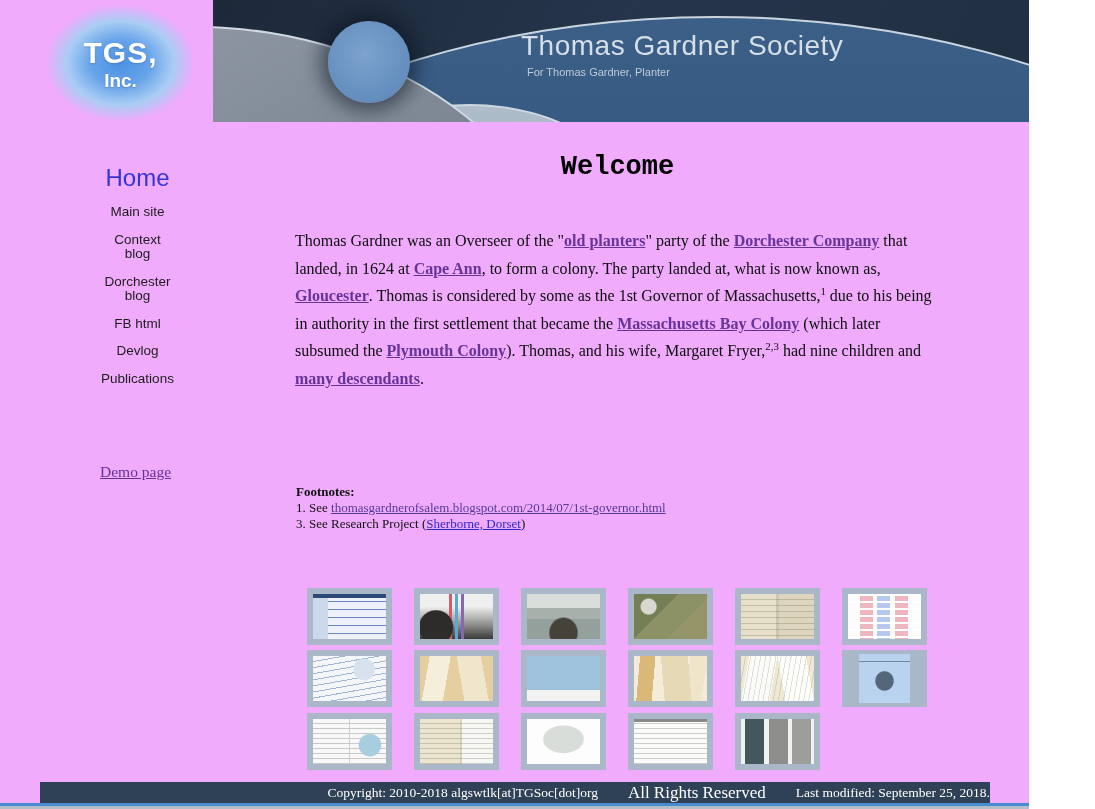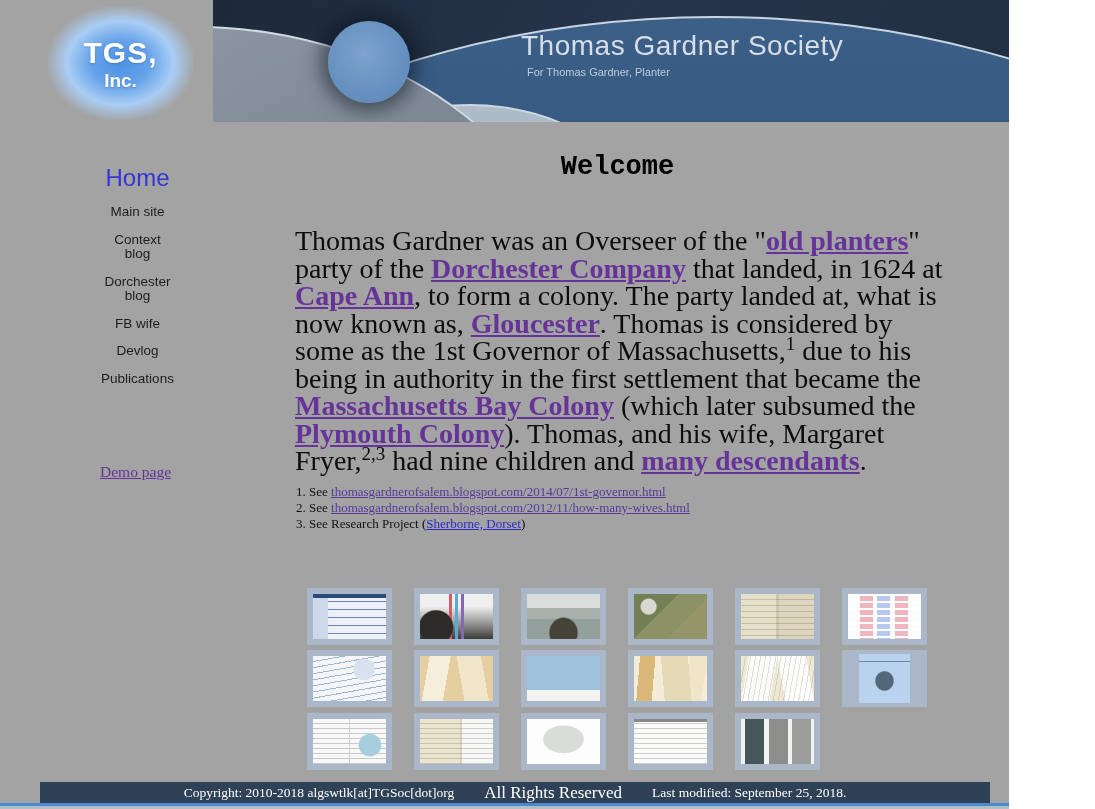--- a/index.html
+++ b/index.html
@@ -1,17 +1,17 @@
 <!DOCTYPE html>
 <html><head>
 <meta charset="utf-8">
 <style>
   html,body{margin:0;padding:0;background:#fff;}
-  .page{position:relative;width:1009px;height:809px;background:#a3a3a3;overflow:hidden;
-        font-family:"Liberation Sans",sans-serif;}
+  .page{position:relative;width:1009px;height:809px;background:#f0abfc;overflow:hidden;
+        font-family:"Liberation Sans",sans-serif;padding-left:20px;}
 
   
   .logo{position:absolute;left:48px;top:6px;width:145px;height:114px;text-align:center;
         background:radial-gradient(ellipse at 50% 50%, #4d92e4 0%, #65a2e9 28%, #a9cdf4 52%, rgba(255,255,255,0) 73%);
         cursor:pointer;}
   .logo-l1{margin-top:30px;font-size:30px;font-weight:bold;color:#fff;letter-spacing:1px;
            text-shadow:0 1px 2px rgba(40,80,140,.35);}
   .logo-l2{font-size:19px;font-weight:bold;color:#fff;text-shadow:0 1px 2px rgba(40,80,140,.35);}
 
   
@@ -38,21 +38,21 @@
   .nav-item.home{font-size:24px;line-height:21px;color:#3434d8;margin-bottom:17px;}
   .demo-link{position:absolute;left:100px;top:463px;font-family:"Liberation Serif",serif;
             font-size:15.5px;color:#663399;cursor:pointer;}
   .side-note{position:absolute;left:100px;top:496px;width:96px;font-family:"Liberation Serif",serif;
             font-size:13.5px;line-height:16.5px;color:#333;}
 
   
   .welcome{position:absolute;left:295px;top:152px;width:645px;margin:0;text-align:center;
            font-family:Liberation Mono, monospace;font-size:27px;font-weight:bold;color:#000;}
   .para{position:absolute;left:295px;top:227px;width:650px;margin:0;
-        font-family:"Liberation Serif",serif;font-size:28px;line-height:27.5px;color:#0c0c0c;}
+        font-family:"Liberation Serif",serif;font-size:16px;line-height:27.5px;color:#0c0c0c;}
   .plink{color:#663399;font-weight:bold;text-decoration:underline;cursor:pointer;}
   .para sup{font-size:68%;line-height:0;}
   .footnotes{position:absolute;left:296px;top:484px;font-family:"Liberation Serif",serif;
              font-size:13px;line-height:16px;color:#111;}
   .fn-title{font-weight:bold;}
   .fnlink{color:#2a2acc;text-decoration:underline;cursor:pointer;}
   .fnlink.visited{color:#553a99;}
 
   
   .thumb-row{position:absolute;left:307px;display:flex;gap:22px;}
@@ -110,21 +110,21 @@
   .v-us-map{background-color:#fdfdfd;background-image:
      radial-gradient(ellipse at 50% 45%, #d9ddd9 0 38%, transparent 41%);}
   .v-genealogical-ad{background-color:#fbfbf9;background-image:
      linear-gradient(180deg,#888 0 3px,transparent 3px),
      repeating-linear-gradient(180deg,transparent 0 4px,rgba(110,110,110,.32) 4px 5px);}
   .v-three-books{background-color:#f2f2f0;background-image:
      linear-gradient(90deg,transparent 0 6%,#44585c 6% 32%,transparent 32% 38%,#8d8d8b 38% 64%,transparent 64% 70%,#9d9d9b 70% 96%,transparent 96%);}
 
   
   .footer-bar{position:absolute;left:40px;top:782px;width:950px;height:21px;background:#2e4156;
-              display:flex;align-items:center;justify-content:center;gap:30px;color:#fff;
+              display:flex;align-items:center;justify-content:flex-end;gap:30px;color:#fff;
               font-family:"Liberation Serif",serif;}
   .f-copy,.f-mod{font-size:13.5px;}
   .f-rights{font-size:17px;}
   .footer-line{position:absolute;left:0;top:803px;width:1095px;height:3px;background:#4a8bd0;}
   .footer-gray{position:absolute;left:0;top:806px;width:1095px;height:3px;background:#b2bec9;}
 </style>
 </head>
 <body>
 
 <div class="page">
@@ -143,35 +143,35 @@
     <div class="b-sub">For Thomas Gardner, Planter</div>
   </div>
 
   <nav class="sidebar">
       <a href="#" class="nav-item home">Home</a>
       <a href="#" class="nav-item">Main site</a>
       <a href="#" class="nav-item">Context
 blog</a>
       <a href="#" class="nav-item">Dorchester
 blog</a>
-      <a href="#" class="nav-item">FB wife</a>
+      <a href="#" class="nav-item">FB html</a>
       <a href="#" class="nav-item">Devlog</a>
       <a href="#" class="nav-item">Publications</a>
     </nav>
 
   <a class="demo-link" href="#">Demo page</a>
 
   <h1 class="welcome">Welcome</h1>
 
   <p class="para"><span>Thomas Gardner was an Overseer of the "</span><a href="#" class="plink">old planters</a><span>" party of the </span><a href="#" class="plink">Dorchester Company</a><span> that landed, in 1624 at </span><a href="#" class="plink">Cape Ann</a><span>, to form a colony. The party landed at, what is now known as, </span><a href="#" class="plink">Gloucester</a><span>. Thomas is considered by some as the 1st Governor of Massachusetts,</span><sup>1</sup><span> due to his being in authority in the first settlement that became the </span><a href="#" class="plink">Massachusetts Bay Colony</a><span> (which later subsumed the </span><a href="#" class="plink">Plymouth Colony</a><span>). Thomas, and his wife, Margaret Fryer,</span><sup>2,3</sup><span> had nine children and </span><a href="#" class="plink">many descendants</a><span>.</span></p>
 
   <div class="footnotes">
+    <div class="fn-title">Footnotes:</div>
     <div class="fn-items">
         <div class="fn-line"><span>1. See </span><a href="#" class="fnlink visited">thomasgardnerofsalem.blogspot.com/2014/07/1st-governor.html</a></div>
-        <div class="fn-line"><span>2. See </span><a href="#" class="fnlink visited">thomasgardnerofsalem.blogspot.com/2012/11/how-many-wives.html</a></div>
         <div class="fn-line"><span>3. See Research Project (</span><a href="#" class="fnlink">Sherborne, Dorset</a><span>)</span></div>
       </div>
   </div>
 
   <div class="thumb-row r1">
       <div class="thumb" title="TGS website page screenshot">
         <div class="tpic v-webpage-home"></div>
       </div>
       <div class="thumb" title="Collage with portrait and colorful notes">
         <div class="tpic v-portrait-collage"></div>

